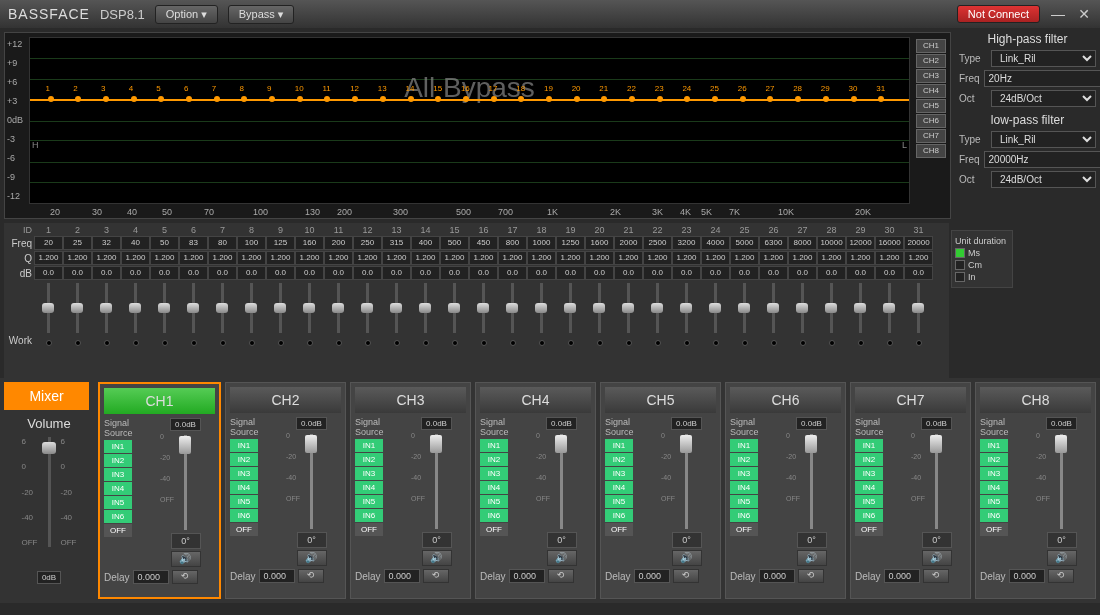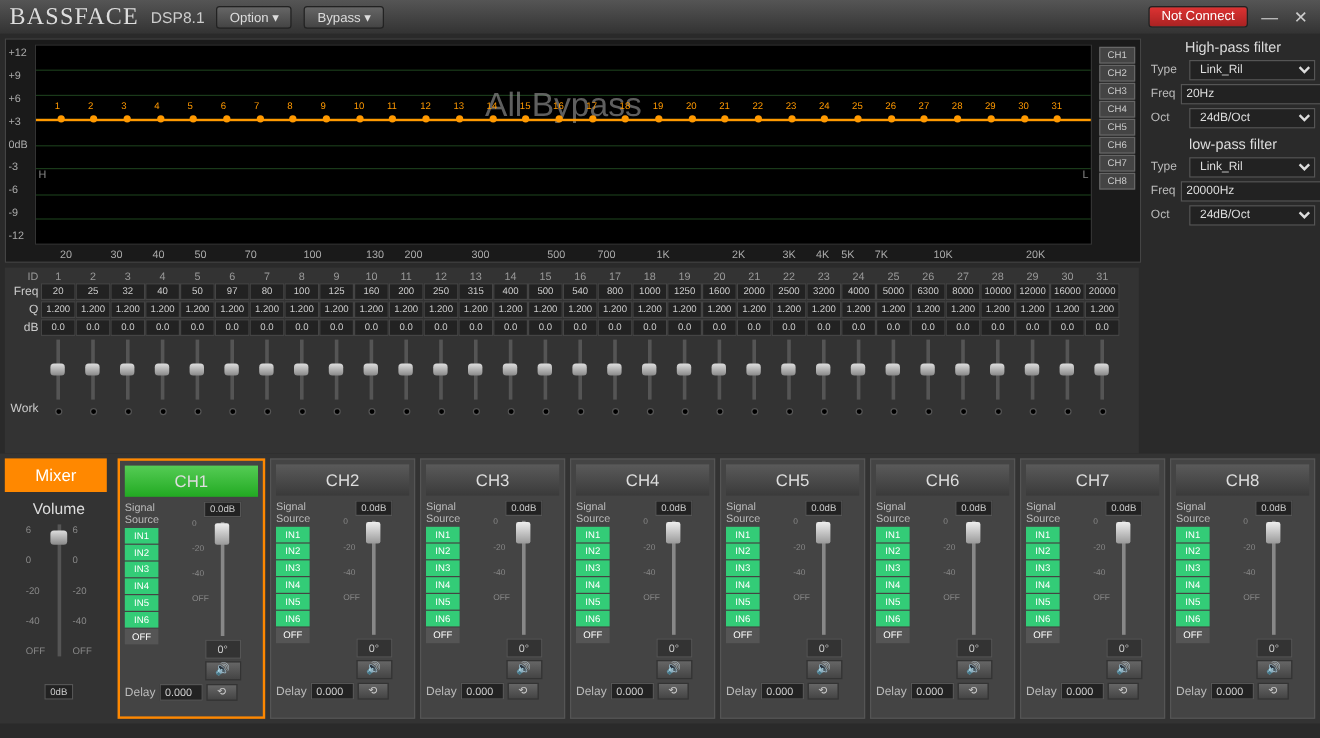--- a/index.html
+++ b/index.html
@@ -1,18 +1,18 @@
 <!DOCTYPE html>
 <html><head>
 <meta charset="utf-8">
 <style>
 *{margin:0;padding:0;box-sizing:border-box;font-family:Arial,sans-serif}
 body{background:#2a2a2a;color:#ccc;width:1100px;height:615px;overflow:hidden;font-size:10px}
 .titlebar{height:28px;background:linear-gradient(#555,#333);display:flex;align-items:center;padding:0 8px;gap:10px}
-.logo{font-family:Liberation Serif, serif;font-size:20px;color:#ddd;letter-spacing:1px}
+.logo{font-family:Liberation Sans, sans-serif;font-size:14px;color:#ddd;letter-spacing:1px}
 .btn{background:linear-gradient(#666,#444);border:1px solid #222;border-radius:3px;padding:2px 10px;color:#ddd;font-size:11px;cursor:pointer}
 .btn.red{background:linear-gradient(#d33,#a22);color:#fff}
 .spacer{flex:1}
 .win-ctrl{width:16px;height:16px;text-align:center;cursor:pointer;color:#ccc;font-size:14px}
 .main{display:flex;height:195px}
 .graph-zone{flex:1;position:relative;background:#1a1a1a;border:1px solid #444;margin:4px}
 .graph{position:absolute;inset:4px 40px 14px 24px;background:#000;border:1px solid #333}
 .watermark{position:absolute;top:30%;left:50%;transform:translate(-50%,-50%);color:#888;font-size:28px;font-weight:normal;opacity:.7;white-space:nowrap}
 .midline{position:absolute;top:37%;left:0;right:0;height:2px;background:#ff9900}
 .eqpt{position:absolute;top:calc(37% - 3px);width:6px;height:6px;background:#ff9900;border-radius:50%;font-size:8px;color:#ff9900}
@@ -313,31 +313,31 @@
       </div>
     </div>
  <div class="eq-row">
       <div class="eq-lbl">Freq</div>
       <div id="eq-freq" style="display:flex">
         <div class="eq-val">20</div>
         <div class="eq-val">25</div>
         <div class="eq-val">32</div>
         <div class="eq-val">40</div>
         <div class="eq-val">50</div>
-        <div class="eq-val">97</div>
+        <div class="eq-val">83</div>
         <div class="eq-val">80</div>
         <div class="eq-val">100</div>
         <div class="eq-val">125</div>
         <div class="eq-val">160</div>
         <div class="eq-val">200</div>
         <div class="eq-val">250</div>
         <div class="eq-val">315</div>
         <div class="eq-val">400</div>
         <div class="eq-val">500</div>
-        <div class="eq-val">540</div>
+        <div class="eq-val">450</div>
         <div class="eq-val">800</div>
         <div class="eq-val">1000</div>
         <div class="eq-val">1250</div>
         <div class="eq-val">1600</div>
         <div class="eq-val">2000</div>
         <div class="eq-val">2500</div>
         <div class="eq-val">3200</div>
         <div class="eq-val">4000</div>
         <div class="eq-val">5000</div>
         <div class="eq-val">6300</div>
@@ -674,20 +674,35 @@
           <div class="work"></div>
         </div>
         <div class="sld">
           <div class="work"></div>
         </div>
       </div>
     </div>
 </div>
 
 <div class="eq-side">
+ <div class="unit-box" style="width:62px">
+  <div style="text-align:center">Unit duration</div>
+  <div>
+        <span class="chk on"></span>
+        <span>Ms</span>
+      </div>
+  <div>
+        <span class="chk"></span>
+        <span>Cm</span>
+      </div>
+  <div>
+        <span class="chk"></span>
+        <span>In</span>
+      </div>
+ </div>
 </div>
 
 <div class="channel-strip">
  <div class="mixer-box">
   <button class="mixer-btn">Mixer</button>
   <div class="vol-label">Volume</div>
   <div class="vslider">
    <div style="font-size:8px;color:#888;display:flex;flex-direction:column;justify-content:space-between;height:110px">
           <span>6</span>
           <span>0</span>

